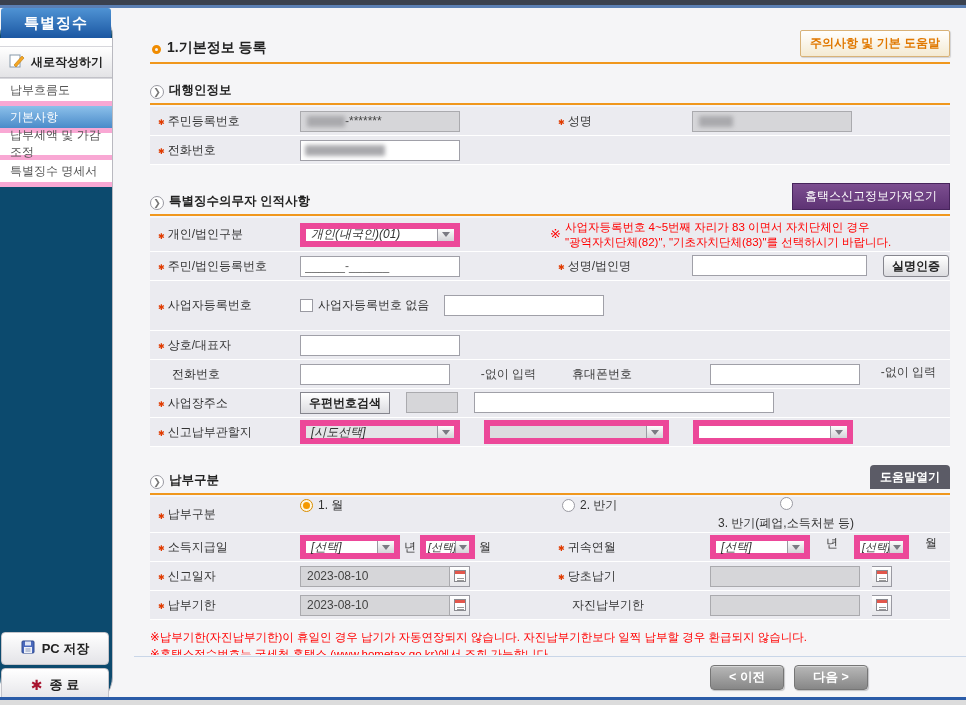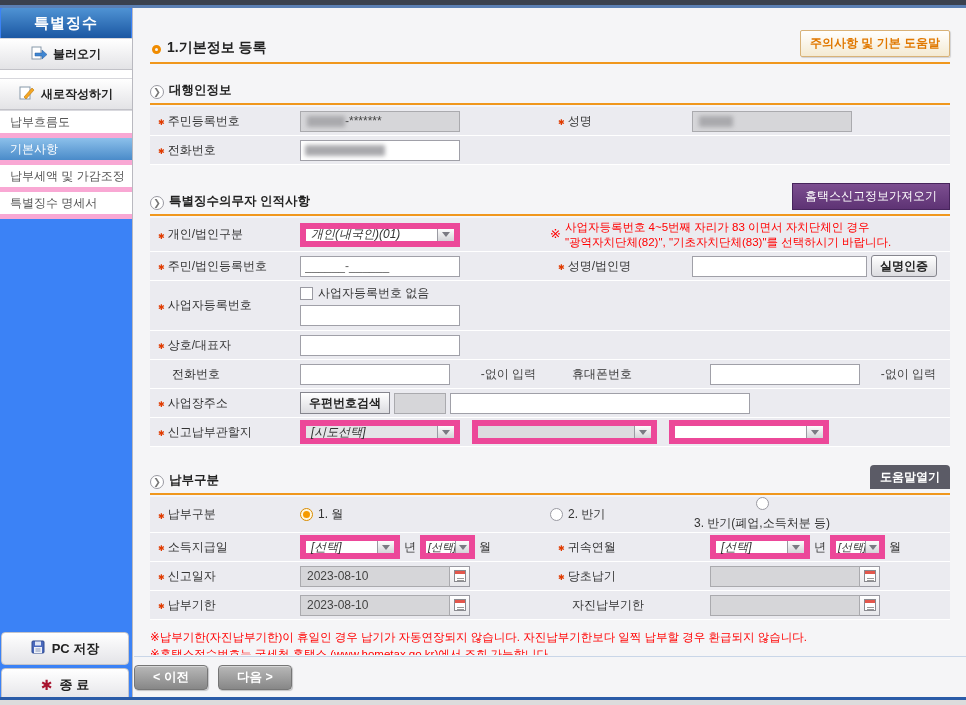--- a/index.html
+++ b/index.html
@@ -5,21 +5,21 @@
   * { margin:0; padding:0; box-sizing:border-box; }
   html,body { width:966px; height:705px; }
   body { font-family:"Liberation Sans","DejaVu Sans",sans-serif; font-size:12px; color:#333; background:#e9e9e9; }
   .page { position:relative; width:966px; height:705px; background:#f5f5f7; overflow:hidden; }
 
   
   .topbar { position:absolute; top:0; left:0; right:0; height:5px; background:#3a414e; }
   .topbar2 { position:absolute; top:5px; left:0; right:0; height:3px; background:#5b7fb3; }
 
   
-  .sidebar { position:absolute; top:8px; left:0; bottom:0; width:133px; background:#3b82f6; border-right:1px solid #b9b9c0; }
+  .sidebar { position:absolute; top:8px; left:0; bottom:0; width:113px; background:#0c4a6e; border-right:1px solid #b9b9c0;border-radius:28px; }
   .sb-title { margin:0 1px; height:30px; display:flex; align-items:center; justify-content:center;
     background:linear-gradient(#4f93d4,#1b57a2); color:#fff; font-weight:bold; font-size:15px;
     border-radius:3px 3px 0 0; letter-spacing:1px; }
   .sb-btn { width:100%; height:32px; display:flex; align-items:center; justify-content:center; gap:6px;
     background:linear-gradient(#ffffff,#e3e3e6); border:none; border-top:1px solid #d7d7dc; border-bottom:1px solid #c2c2c8;
     font-weight:bold; font-size:12px; color:#222; cursor:pointer; font-family:inherit; }
   .sb-spacer { height:8px; background:#fff; }
   .sb-menu { border-top:1px solid #d9d9de; }
   .sb-item { height:27px; display:flex; align-items:center; padding-left:10px; border-bottom:5px solid #f9a8d4;
     color:#555; font-size:12px; cursor:pointer; background:#fff; }
@@ -48,21 +48,21 @@
     font-weight:normal; font-size:12px; padding:4px 12px; cursor:pointer; font-family:inherit; }
   .dark-btn { background:#5b5b66; border:none; border-radius:4px 4px 0 0; color:#fff;
     font-weight:bold; font-size:12px; padding:4px 10px 3px; cursor:pointer; font-family:inherit; }
 
   
   .ftable { width:100%; }
   .frow { display:flex; align-items:center; background:#ebebf0; border-bottom:1px solid #fff; min-height:29px; }
   .flabel { width:150px; padding-left:8px; display:flex; align-items:center; gap:3px; color:#333; flex-shrink:0; }
   .flabel2 { width:142px; padding-left:8px; display:flex; align-items:center; gap:3px; color:#333; flex-shrink:0; }
   .fcell { width:250px; display:flex; align-items:center; gap:4px; flex-shrink:0; }
-  .fcell-rest { flex:1; display:flex; align-items:center; gap:4px; }
+  .fcell-rest { flex:1; display:flex; align-items:flex-start; gap:16px; }
   .req::before { content:"✱"; color:#e03b00; font-size:8px; }
   .noreq { width:11px; }
 
   .inp { background:#fff; border:1px solid #a0a0a8; height:21px; padding:0 4px; font-size:12px; color:#333; font-family:inherit; }
   .dis { background:#d6d6d9; border:1px solid #aaaaae; height:21px; display:flex; align-items:center; padding:0 6px; color:#444; }
   .redact { display:inline-block; height:11px; background:#a9a9ad; border-radius:1px; filter:blur(2px); }
 
   .sel { display:inline-flex; align-items:center; background:#fff; border:6px solid #ec4899; height:24px;font-style:italic; }
   .sel.gray { background:#dcdcdf; }
   .sel .sel-t { flex:1; padding:0 5px; font-size:12px; color:#333; white-space:nowrap; overflow:hidden; }
@@ -87,48 +87,39 @@
   .zipbtn { border-radius:0; height:22px; }
 
   .note-wrap { display:flex; gap:4px; color:#ff0000; font-size:11.5px; line-height:1.25; align-items:center; }
   .note-star { font-size:13px; color:#ff0000; }
 
   .notes { margin-top:10px; }
   .note-line { color:#ff0000; font-size:11.5px; line-height:1.3; padding-left:12px; text-indent:-12px; margin-bottom:2px; width:810px; }
 
   
   .footer-divider { position:absolute; left:134px; right:0; bottom:48px; height:1px; background:#c9d6e8; }
-  .footer-btns { position:absolute; left:134px; right:0; bottom:14px; height:26px; display:flex; justify-content:flex-start; gap:10px; }
+  .footer-btns { position:absolute; left:134px; right:0; bottom:14px; height:26px; display:flex; justify-content:flex-end; gap:10px; padding-right:98px; }
   .nav-btn { min-width:74px; height:25px; background:linear-gradient(#b8b8b8,#878787); border:1px solid #767676; border-radius:4px;
     color:#fff; font-weight:bold; font-size:12.5px; cursor:pointer; box-shadow:inset 0 1px 0 rgba(255,255,255,.45), 1px 1px 1px rgba(0,0,0,.2); font-family:inherit; }
   .bottom-bar { position:absolute; left:0; right:0; bottom:5px; height:3px; background:#2b5ca8; }
   .bottom-under { position:absolute; left:0; right:0; bottom:0; height:5px; background:#dcdcdc; }
 
   .w160 { width:160px; } .w150 { width:150px; } .w100 { width:100px; } .w55 { width:55px; }
   .w175 { width:175px; } .w185 { width:185px; } .w300 { width:300px; } .w52 { width:52px; }
 </style>
 </head>
 <body>
 
 <div class="page">
   <div class="topbar"></div>
   <div class="topbar2"></div>
 
   <div class="sidebar">
     <div class="sb-title">특별징수</div>
 
-    <button class="sb-btn">
-      <span>
-        <svg width="16" height="14" viewBox="0 0 16 14">
-            <rect x="1" y="1" width="9" height="12" fill="#fff" stroke="#8899aa"></rect>
-            <path d="M4 7 h7 v-3 l5 4.5 -5 4.5 v-3 h-7 z" fill="#3f86d2" stroke="#2a5f9e" stroke-width="0.5"></path>
-          </svg>
-      </span>
-      <span>불러오기</span>
-    </button>
 
     <div class="sb-spacer"></div>
 
     <button class="sb-btn">
       <span>
         <svg width="16" height="14" viewBox="0 0 16 14">
             <rect x="1" y="1" width="10" height="12" fill="#fff" stroke="#8899aa"></rect>
             <path d="M5 11 L13 2 L15 4 L7 13 Z" fill="#f5a623" stroke="#b97708" stroke-width="0.6"></path>
           </svg>
       </span>
@@ -263,21 +254,21 @@
           <input class="inp w175" style="">
           <button class="small-btn">실명인증</button>
         </div>
       </div>
 
       <div class="frow" style="min-height:50px">
         <div class="flabel">
             <span class="req"></span>
             <span>사업자등록번호</span>
           </div>
-        <div class="fcell-rest" style="flex-direction:column;align-items:flex-start;gap:3px;padding:4px 0;">
+        <div class="fcell-rest" style="flex-direction:row;align-items:center;gap:15px;padding:4px 0;">
           <div style="display:flex;align-items:center;gap:5px;">
             <span class="chk"></span>
             <span>사업자등록번호 없음</span>
           </div>
           <input class="inp w160" style="">
         </div>
       </div>
 
       <div class="frow">
         <div class="flabel">

